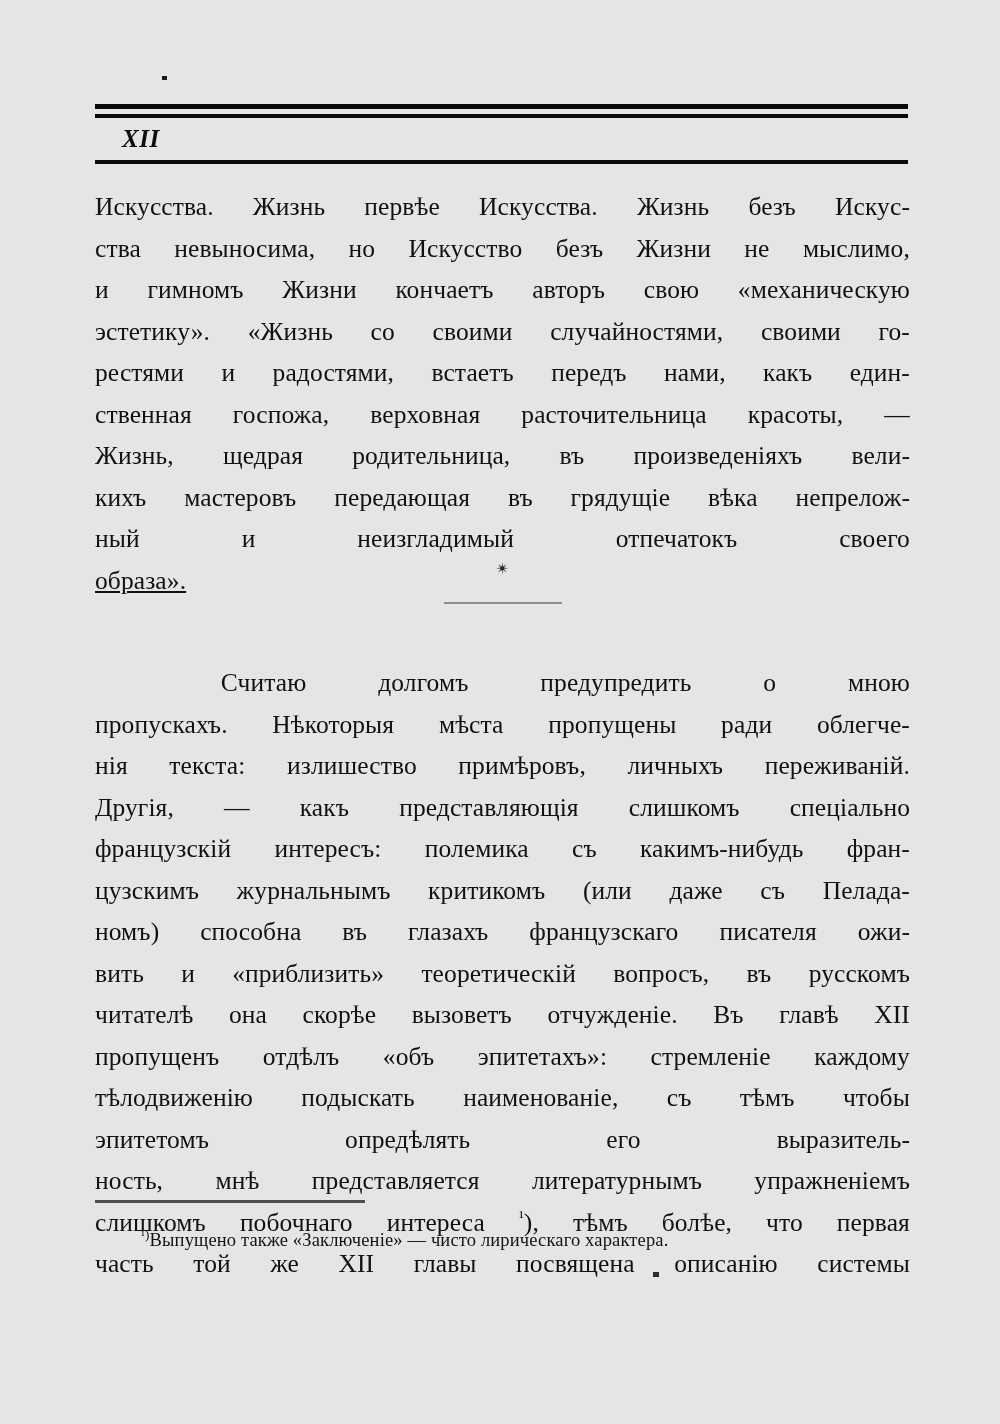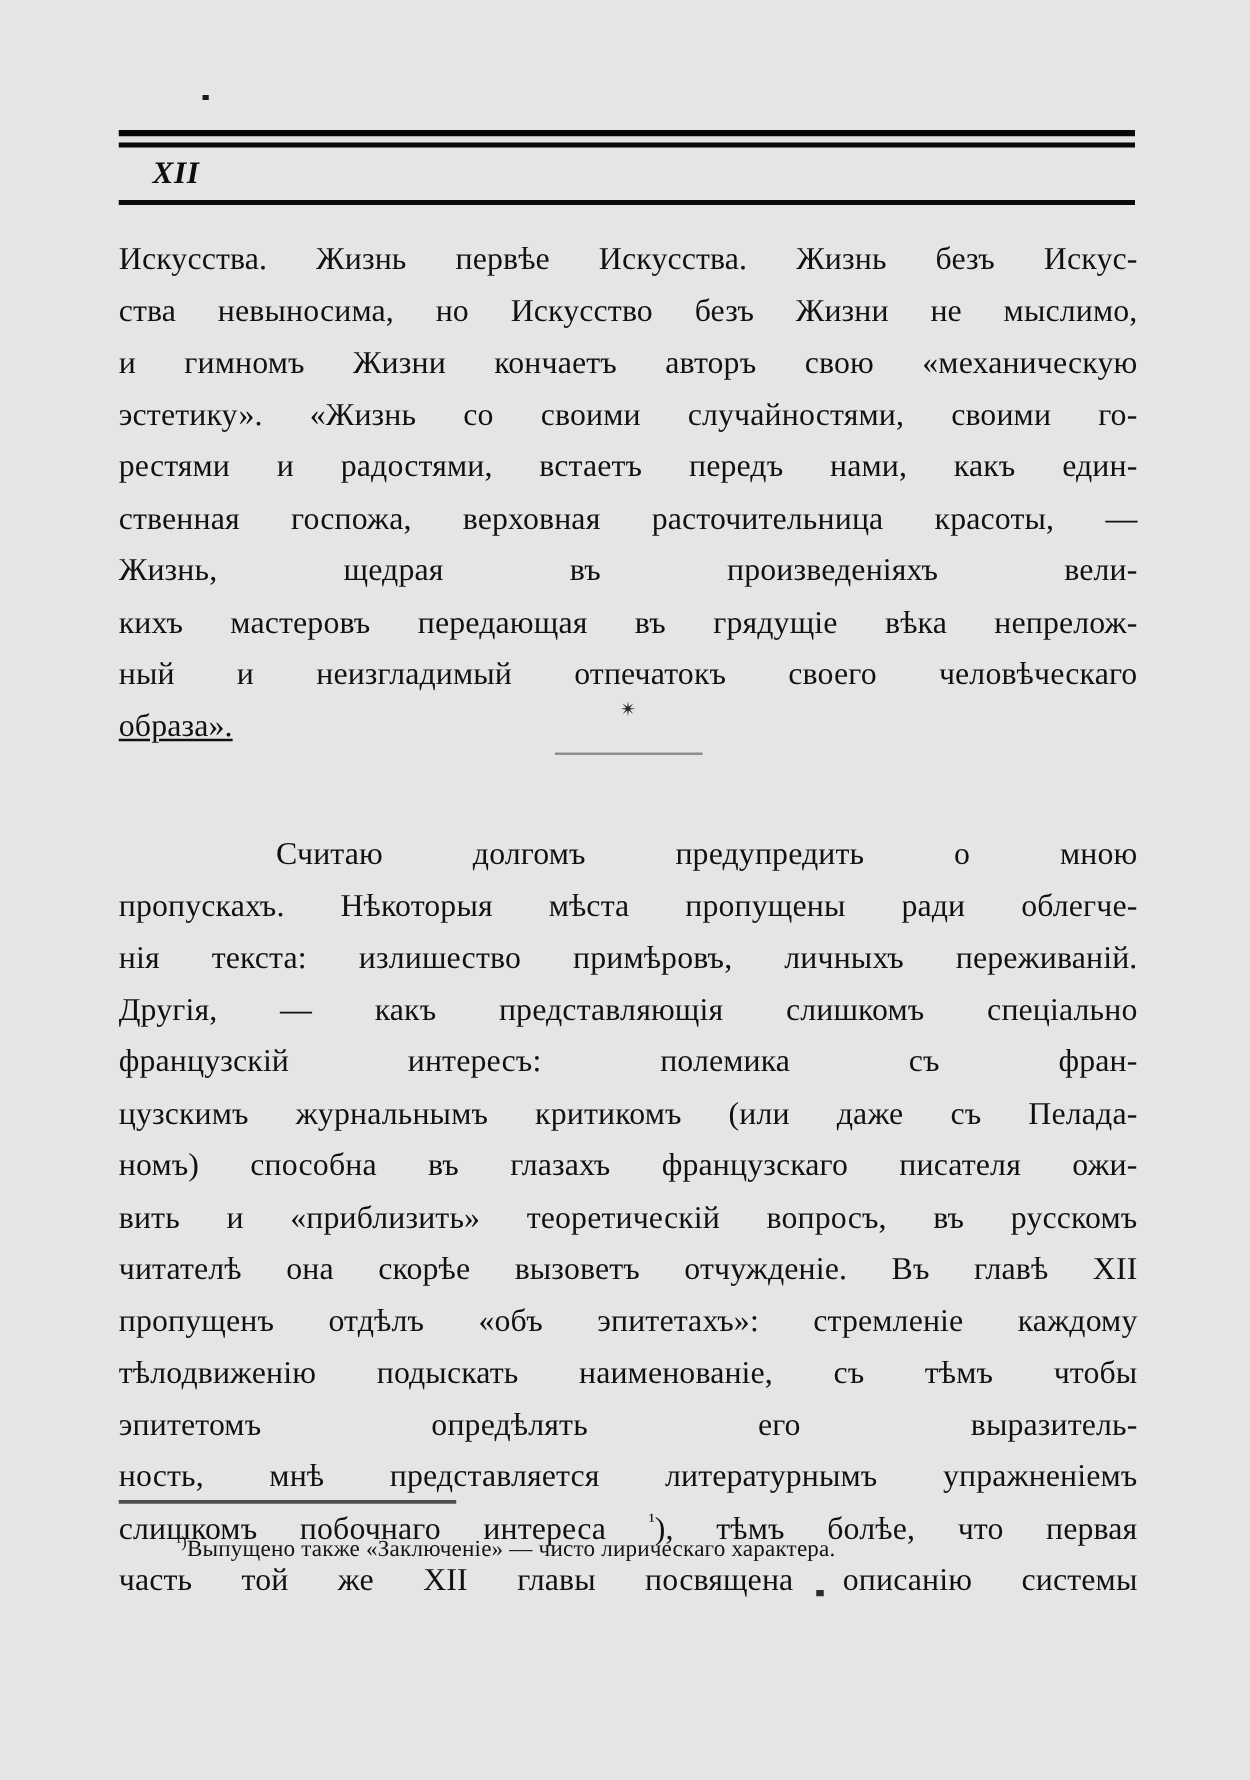--- a/index.html
+++ b/index.html
@@ -237,40 +237,40 @@
         <span class="w">ственная</span>
         <span class="w">госпожа,</span>
         <span class="w">верховная</span>
         <span class="w">расточительница</span>
         <span class="w">красоты,</span>
         <span class="w">—</span>
       </div>
       <div class="txt-line justify">
         <span class="w">Жизнь,</span>
         <span class="w">щедрая</span>
+        <span class="w">родительница,</span>
         <span class="w">въ</span>
         <span class="w">произведеніяхъ</span>
         <span class="w">вели-</span>
       </div>
       <div class="txt-line justify">
         <span class="w">кихъ</span>
         <span class="w">мастеровъ</span>
         <span class="w">передающая</span>
         <span class="w">въ</span>
         <span class="w">грядущіе</span>
         <span class="w">вѣка</span>
         <span class="w">непрелож-</span>
       </div>
       <div class="txt-line justify">
         <span class="w">ный</span>
         <span class="w">и</span>
         <span class="w">неизгладимый</span>
         <span class="w">отпечатокъ</span>
         <span class="w">своего</span>
-        <span class="w">человѣческаго</span>
       </div>
       <div class="txt-line flush">
         <span class="w">образа».</span>
       </div>
     </div>
 
   <div class="divider">
     <div class="divider-star">✴</div>
     <div class="divider-rule"></div>
   </div>
@@ -306,20 +306,21 @@
         <span class="w">какъ</span>
         <span class="w">представляющія</span>
         <span class="w">слишкомъ</span>
         <span class="w">спеціально</span>
       </div>
       <div class="txt-line justify">
         <span class="w">французскій</span>
         <span class="w">интересъ:</span>
         <span class="w">полемика</span>
         <span class="w">съ</span>
+        <span class="w">какимъ-нибудь</span>
         <span class="w">фран-</span>
       </div>
       <div class="txt-line justify">
         <span class="w">цузскимъ</span>
         <span class="w">журнальнымъ</span>
         <span class="w">критикомъ</span>
         <span class="w">(или</span>
         <span class="w">даже</span>
         <span class="w">съ</span>
         <span class="w">Пелада-</span>

